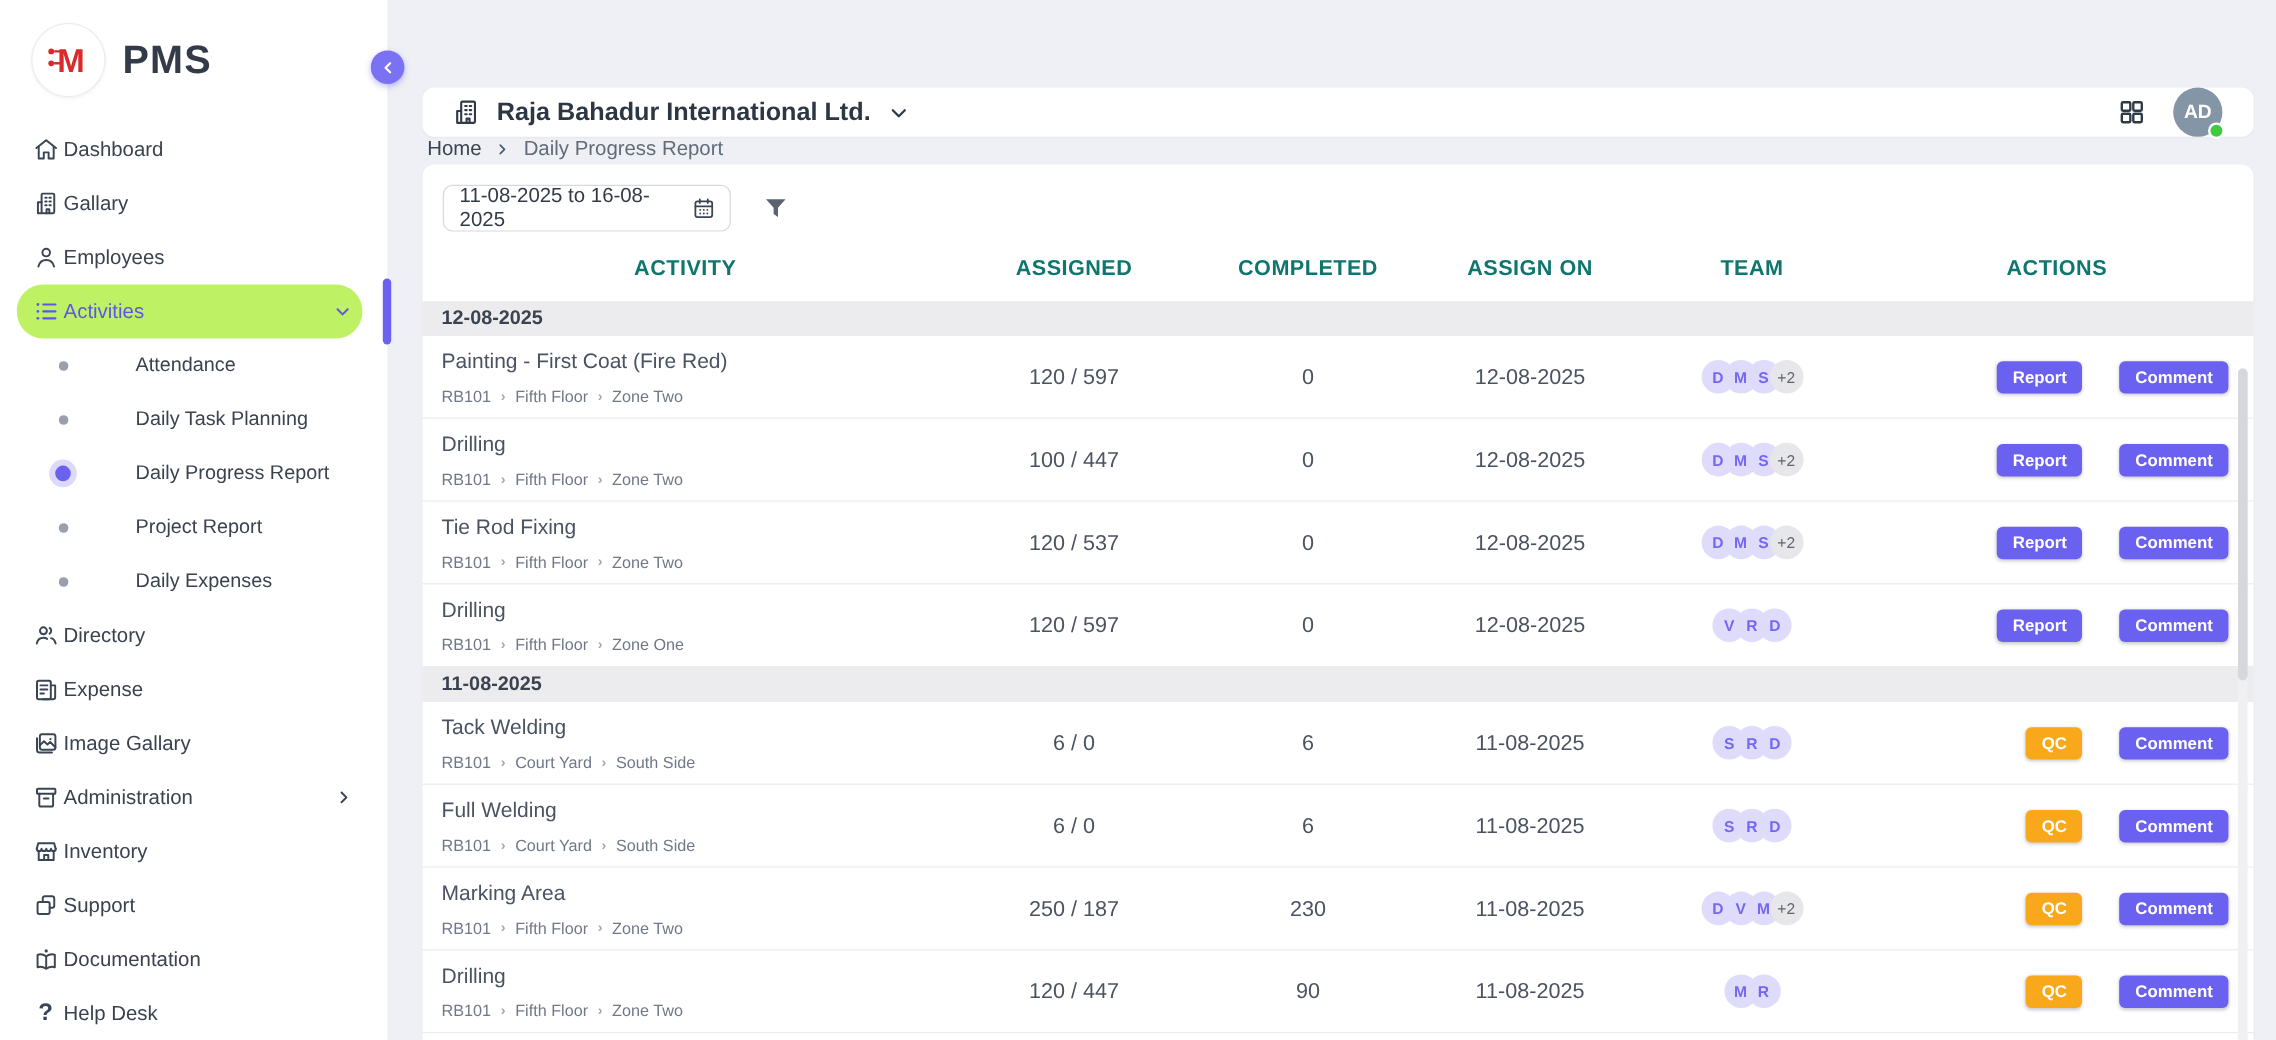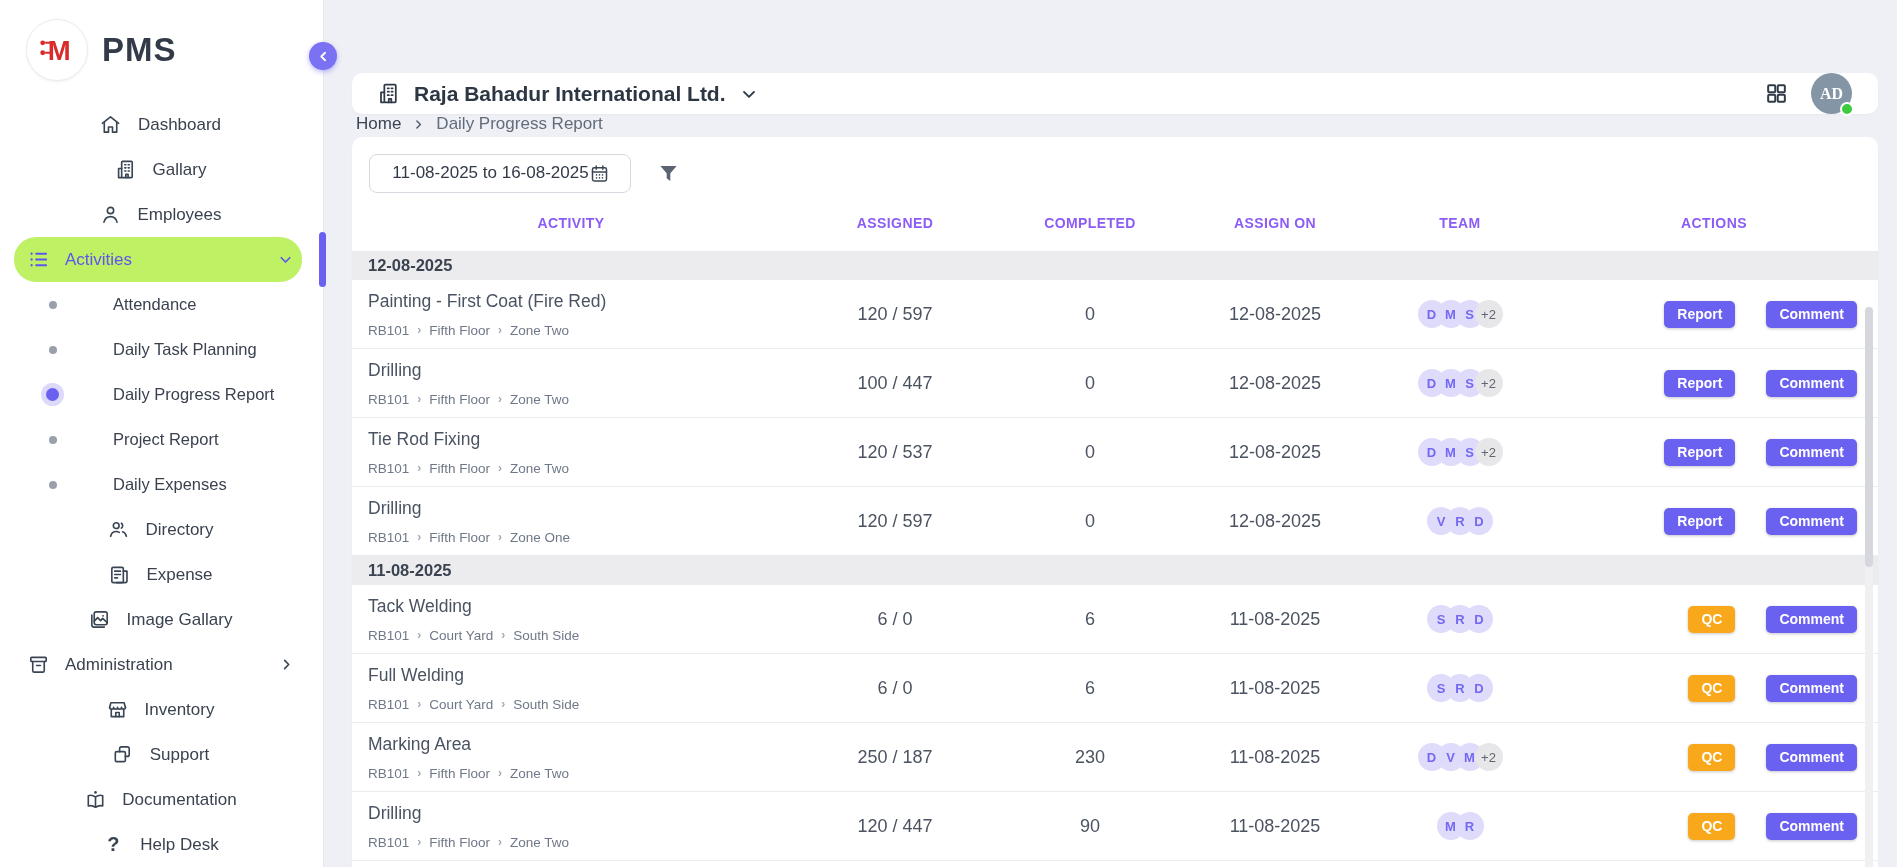--- a/index.html
+++ b/index.html
@@ -12,22 +12,22 @@
     flex:0 0 324px; position:relative; z-index:5; }
   .logo-row { display:flex; align-items:center; gap:14px; padding:16px 0 0 26px; height:84px; }
   .logo-circle { width:62px; height:62px; border-radius:50%; border:1px solid #ececec;
     background:#fff; display:flex; align-items:center; justify-content:center;
     box-shadow:0 1px 3px rgba(0,0,0,.06); }
   .logo-text { font-size:33px; font-weight:800; color:#333b49; letter-spacing:1px; }
   .collapse-btn { position:absolute; right:-14px; top:42px; width:28px; height:28px; border-radius:50%;
     background:#7b71f3; border:none; display:flex; align-items:center; justify-content:center;
     cursor:pointer; box-shadow:0 2px 5px rgba(90,80,240,.4); z-index:20; }
   nav.side-nav { padding:18px 21px 0 14px; }
-  .nav-item { position:relative; display:flex; align-items:center; gap:15px; height:45px;
-    padding:0 8px 0 12px; border-radius:9px; cursor:pointer;justify-content:center; }
+  .nav-item { position:relative; display:flex; align-items:center; gap:3px; height:45px;
+    padding:0 8px 0 12px; border-radius:9px; cursor:pointer; }
   .nav-item .nicon { width:24px; height:24px; display:flex; align-items:center; justify-content:center;
     color:#3a4553; flex:0 0 24px; }
   .nav-item .nlabel { font-size:17px; font-weight:500; color:#3a4250; }
   .nav-item .mchev { margin-left:auto; display:flex; align-items:center; }
   .nav-item.active { background:#bef264;border-radius:22px; }
   .nav-item.active .nicon, .nav-item.active .nlabel { color:#5f55ee; }
   .active-edge { position:absolute; right:-24px; top:-5px; width:7px; height:55px;
     background:#6a61f1; border-radius:4px; }
   .sub-item { display:flex; align-items:center; gap:0; height:45px; cursor:pointer; }
   .sub-item .dot { width:8px; height:8px; border-radius:50%; background:#9aa0ab; margin:0 0 0 35px;
@@ -39,43 +39,43 @@
   .helpq { font-size:20px; font-weight:700; color:#3a4553; }
 
   
   main { flex:1; padding:25px 19px 0 28px; display:flex; flex-direction:column; }
   .card { background:#fff; border-radius:10px; box-shadow:0 1px 2px rgba(40,40,70,.04); }
 
   .topbar { height:73px; display:flex; justify-content:space-between;
     padding:0 26px 0 24px;margin-top:48px; }
   .company { display:flex; align-items:center; gap:13px; cursor:pointer; }
   .company .cname { font-size:21px; font-weight:700; color:#2d3643; }
-  .top-actions { display:flex; align-items:center; gap:22px;font-family:Liberation Serif, serif; }
+  .top-actions { display:flex; align-items:center; gap:22px; }
   .gridbtn { display:flex; cursor:pointer; color:#2f3a47; }
   .avatar { position:relative; width:41px; height:41px; border-radius:50%; background:#8496a6;
     color:#fff; font-weight:700; font-size:16px; display:flex; align-items:center;
     justify-content:center; cursor:pointer; }
   .status-dot { position:absolute; right:-2px; bottom:-2px; width:14px; height:14px;
     border-radius:50%; background:#3ecb3e; border:2.5px solid #fff; }
 
   .breadcrumb { display:flex; align-items:center; gap:11px; padding:0 0 0 4px; height:46px;
     font-size:17px; }
   .bc-home { color:#3b4452; font-weight:500; cursor:pointer; }
   .bc-cur { color:#626c79; }
 
   .content { flex:1; margin-top:3px; position:relative; padding:14px 0 0 0; min-height:760px; }
   .filter-row { display:flex; align-items:center; gap:26px; padding:0 0 0 17px; height:44px; }
-  .date-range { width:262px; height:39px; border:1px solid #d7d9e0; border-radius:8px;
+  .date-range { width:240px; height:39px; border:1px solid #d7d9e0; border-radius:8px;
     display:flex; align-items:center; justify-content:center; padding:0 11px 0 13px;
     font-size:17px; color:#323a47; cursor:pointer; background:#fff; }
   .funnel { display:flex; cursor:pointer; }
 
   .trow { display:grid; grid-template-columns:438px 210px 180px 190px 180px 1fr;
     align-items:center; }
-  .thead { height:56px; font-size:14px; font-weight:700; color:#8b5cf6; letter-spacing:.4px; }
+  .thead { height:56px; font-size:18px; font-weight:700; color:#0f766e; letter-spacing:.4px; }
   .thead > div { text-align:center; }
   .thead .col-activity { text-align:center; }
 
   .group-row { height:29px; background:#ececef; display:flex; align-items:center;
     margin:0; }
   .group-date { font-size:16.5px; font-weight:700; color:#3b4350; padding-left:16px; }
 
   .data-row { height:69px; border-bottom:1px solid #e9ebee; }
   .cell-activity { padding-left:16px; display:flex; flex-direction:column; justify-content:center;
     gap:11px; }

